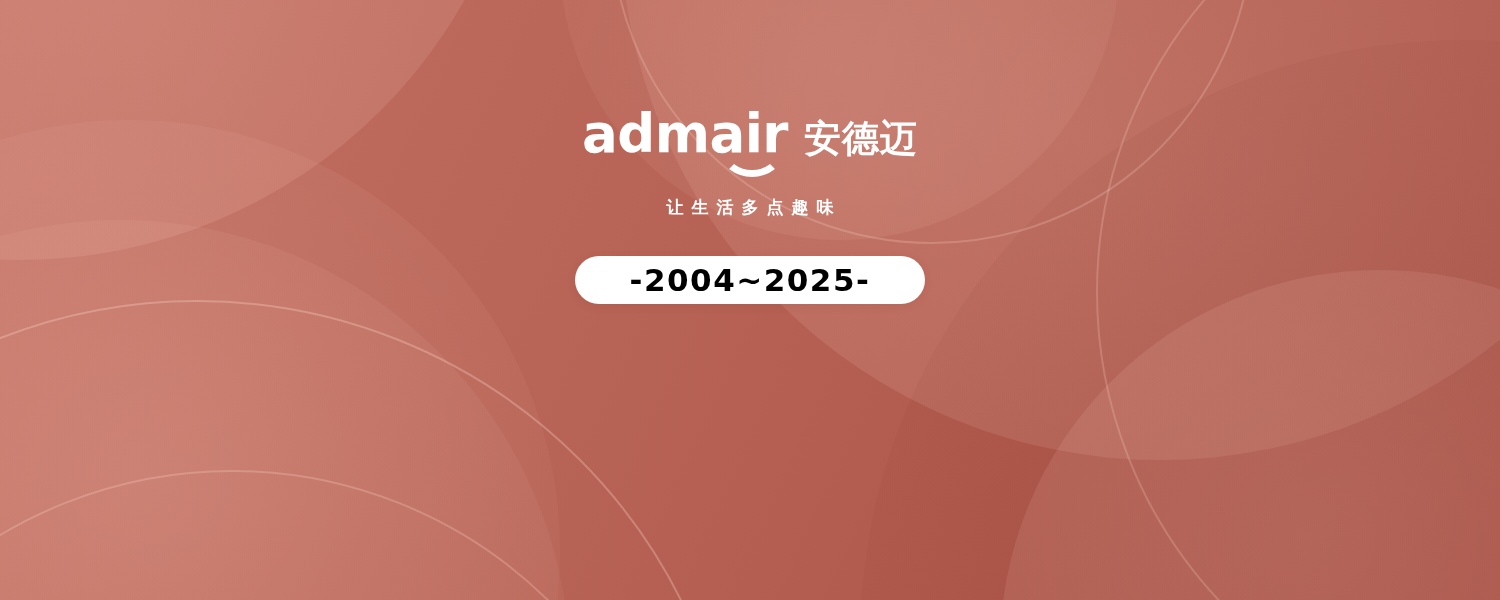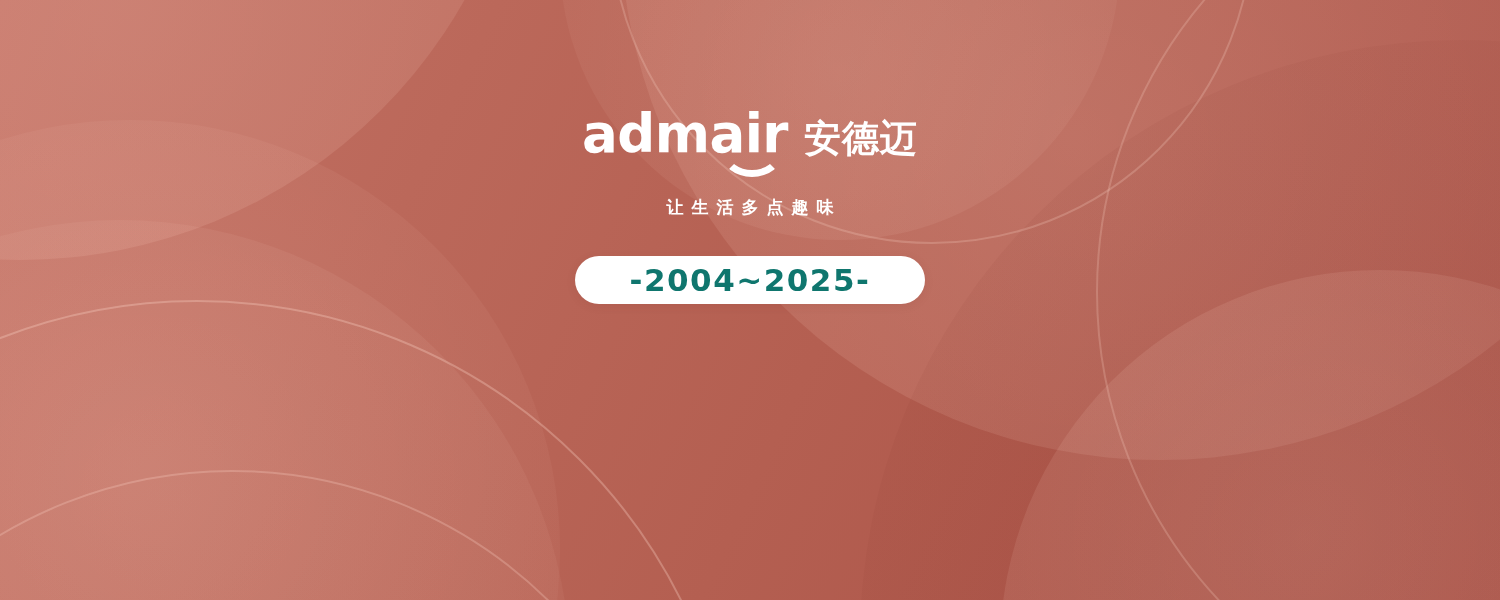--- a/index.html
+++ b/index.html
@@ -199,21 +199,21 @@
     width: 350px;
     height: 48px;
     background: #ffffff;
     border-radius: 24px;
     display: flex;
     align-items: center;
     justify-content: center;
     box-shadow: 0 2px 10px rgba(120,45,35,0.10);
   }
   .pill-text {
-    color: #0f766e;
+    color: #000000;
     font-size: 31px;
     font-weight: 700;
     letter-spacing: 1.5px;
     line-height: 1;
     font-family: "DejaVu Sans", "Liberation Sans", sans-serif;
   }
 </style>
 </head>
 <body>
 

